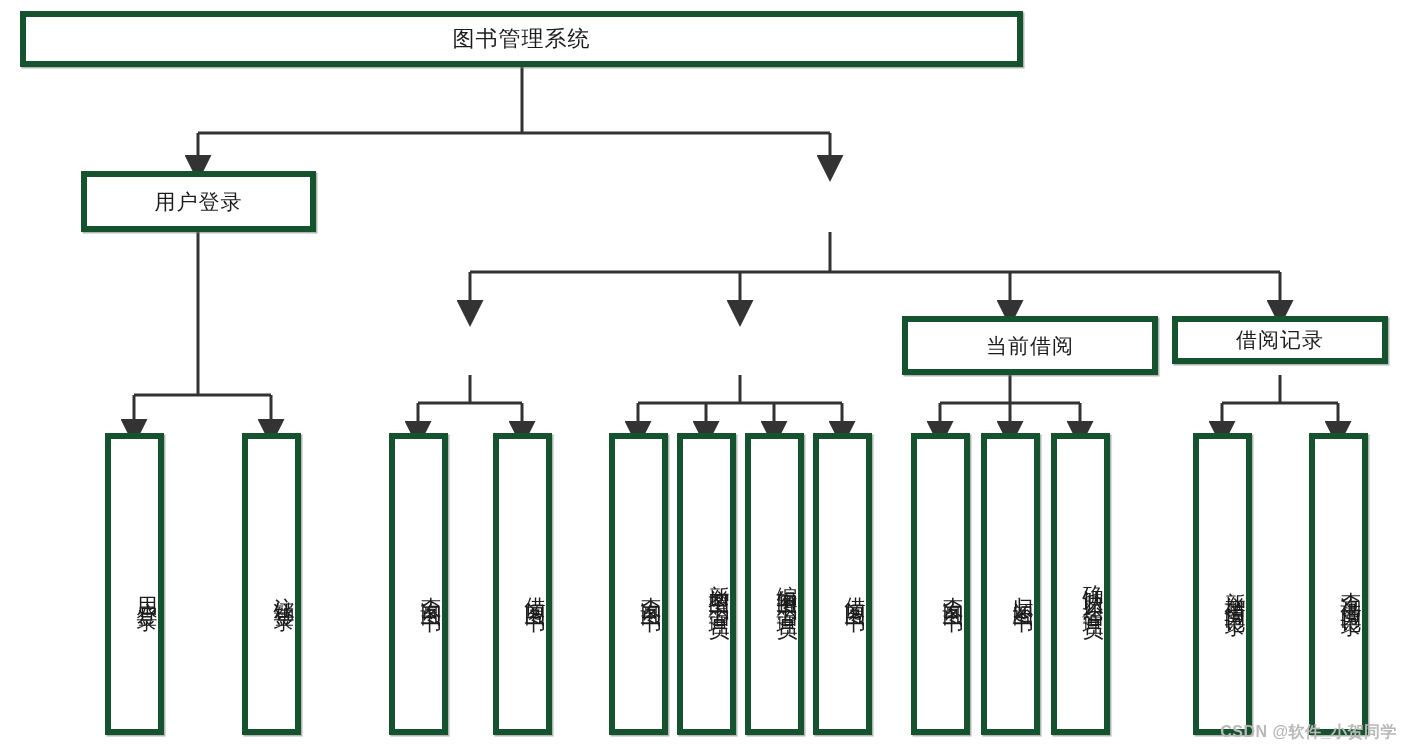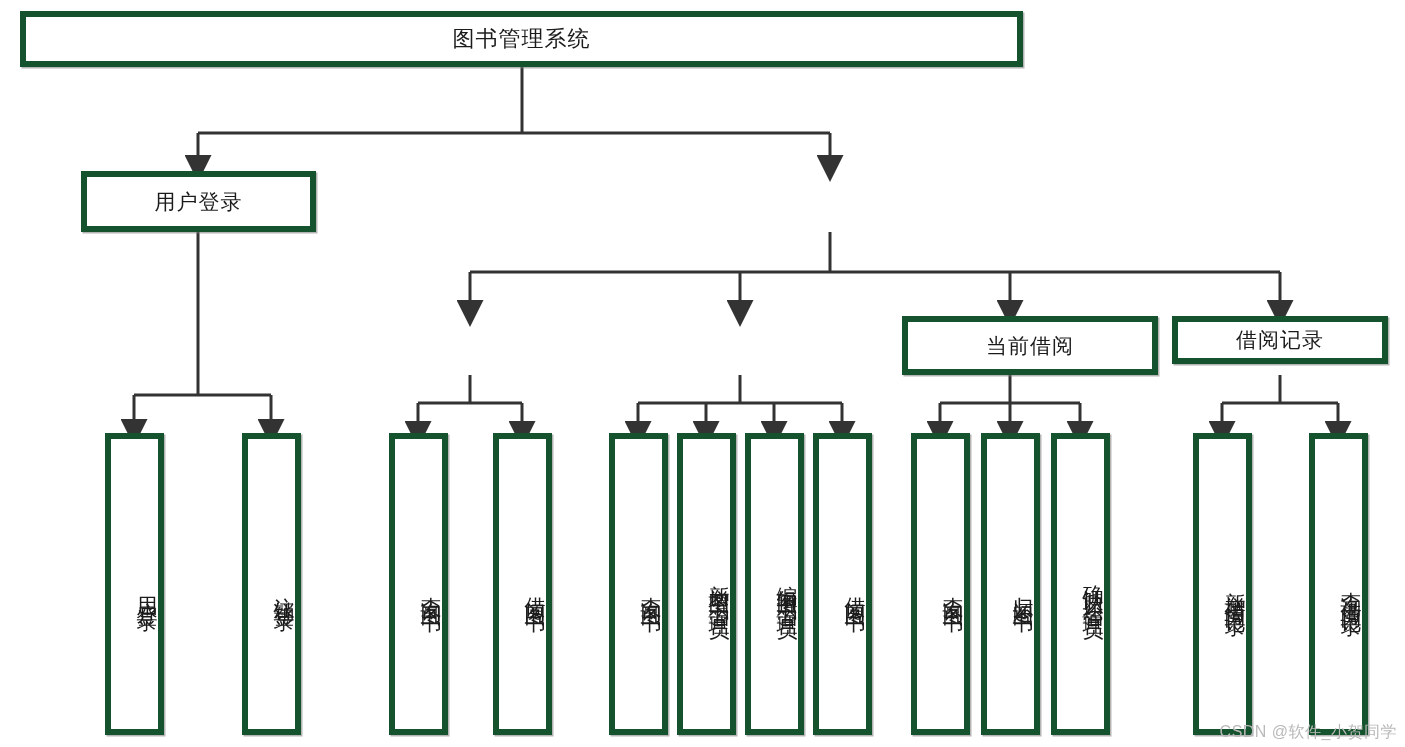--- a/index.html
+++ b/index.html
@@ -63,20 +63,21 @@
   }
   .watermark {
     position: absolute;
     right: 8px;
     bottom: 4px;
     font-size: 16px;
     color: #b9b9b9;
     letter-spacing: 0.5px;
     z-index: 3;
     white-space: nowrap;
+    font-weight: bold;
   }
 </style>
 </head>
 <body>
 
 <div id="canvas">
 
   <svg class="wires" viewBox="0 0 1405 747" xmlns="http://www.w3.org/2000/svg">
     <defs>
       <marker id="arrow" markerWidth="9" markerHeight="9" refX="1" refY="4.5" orient="auto" markerUnits="strokeWidth">

